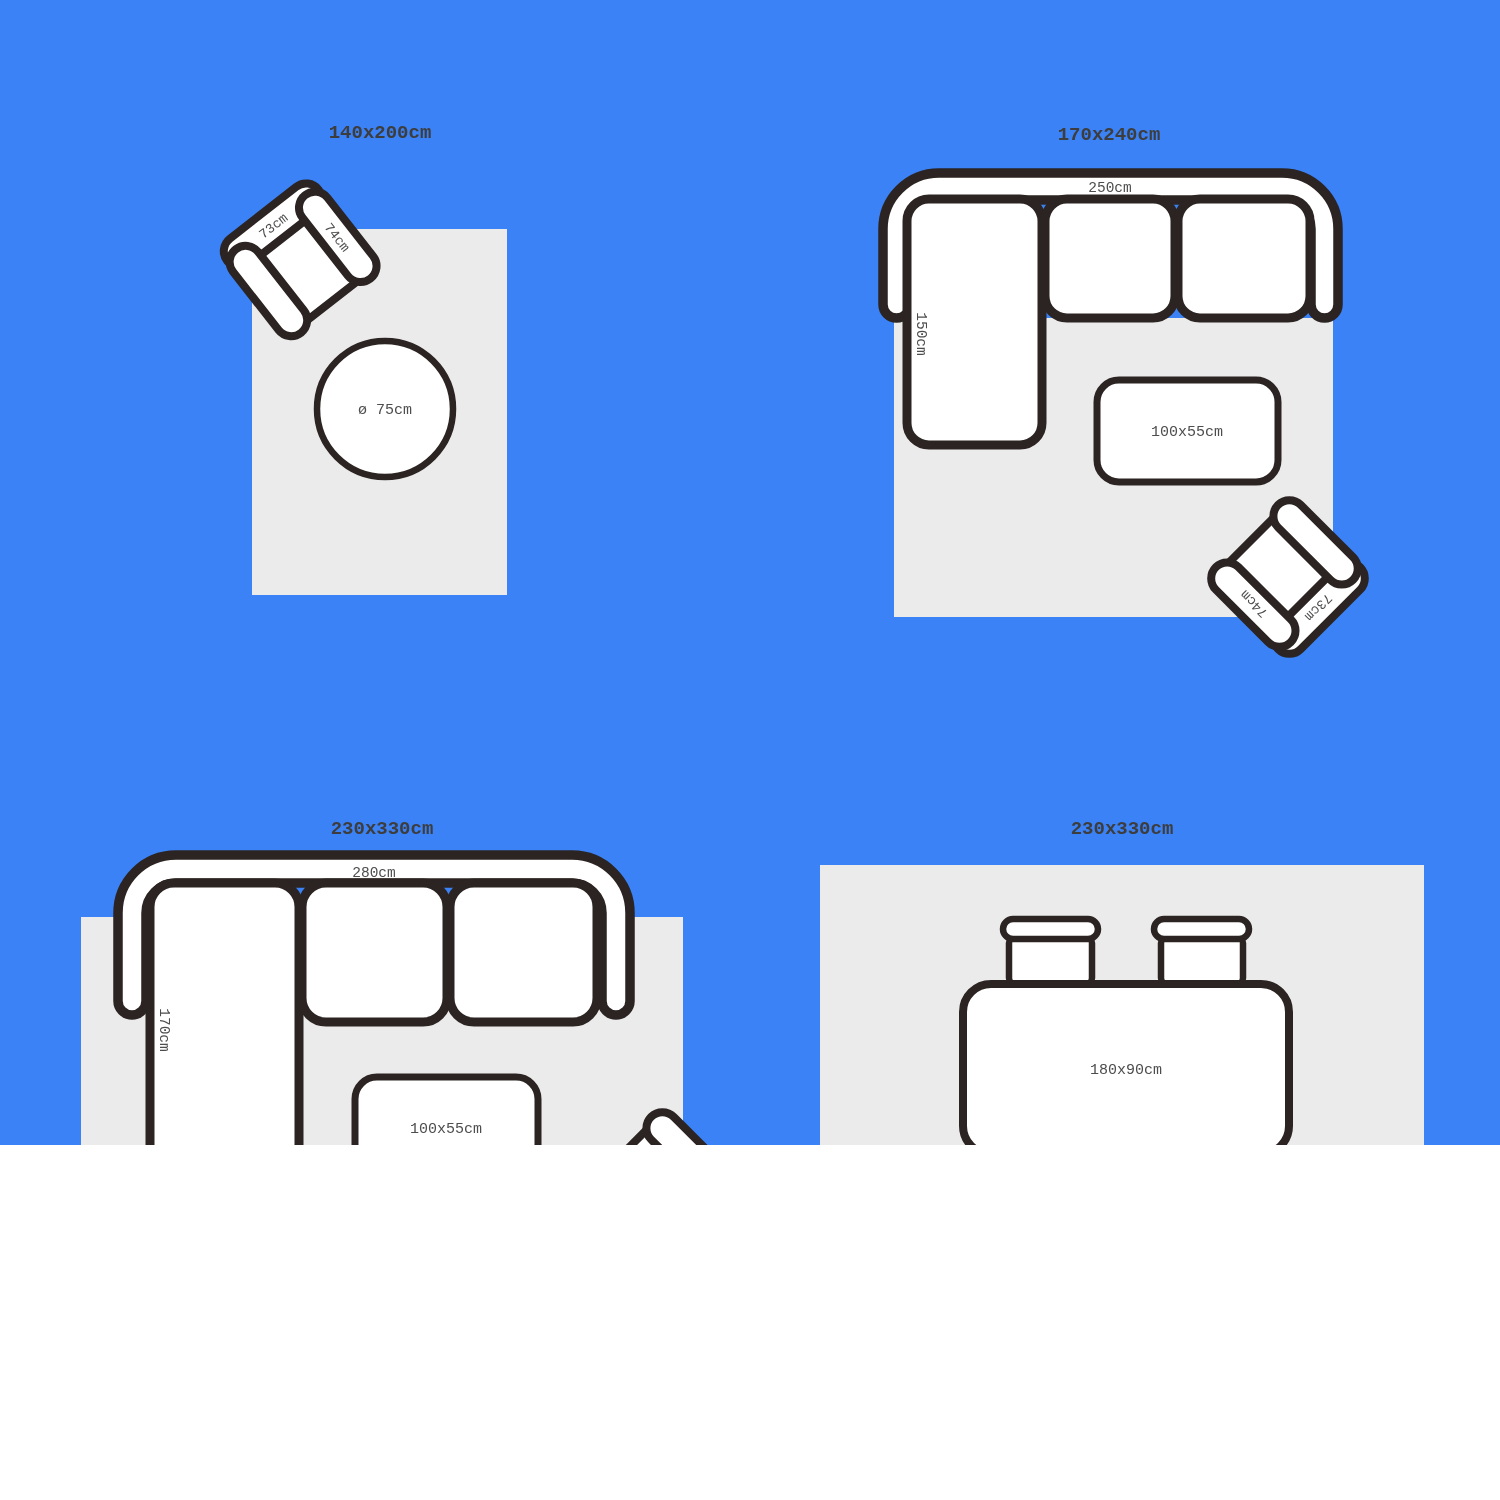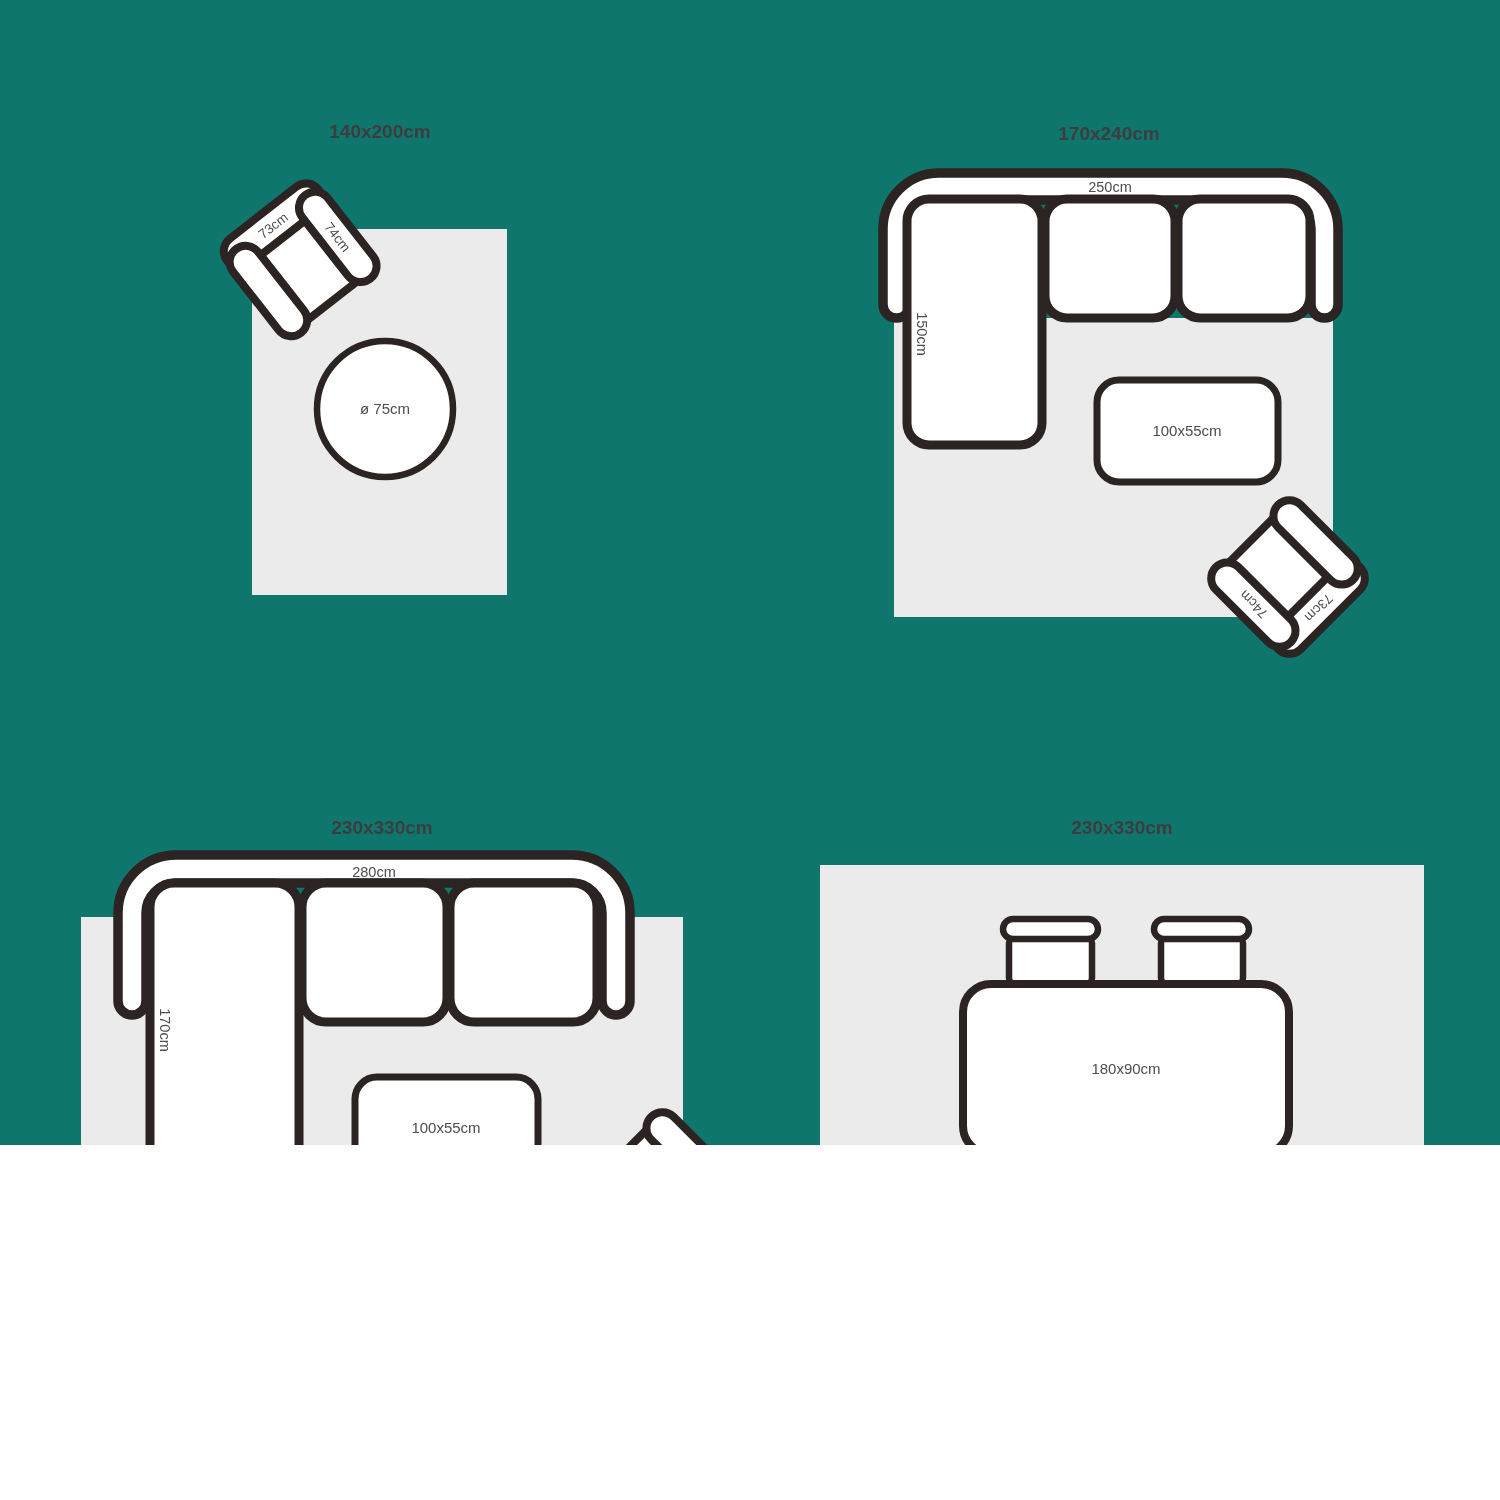--- a/index.html
+++ b/index.html
@@ -1,21 +1,21 @@
 <!DOCTYPE html>
 <html><head>
 <meta charset="utf-8">
 <style>
   html, body { margin: 0; padding: 0; background: #ffffff; }
   .canvas {
     position: relative;
     width: 1500px;
     height: 1145px;
-    background: #0f766e;
-    font-family: Liberation Sans, sans-serif;
+    background: #3b82f6;
+    font-family: Liberation Mono, monospace;
   }
   svg { display: block; }
   .rug { fill: #ebebeb; stroke: none; }
   .furn { fill: #ffffff; stroke: #2b2422; }
   .rail { stroke-width: 9.5; stroke-linejoin: round; }
   .cushion { stroke-width: 9; }
   .chair-part { stroke-width: 8; }
   .coffee { stroke-width: 7; }
   .dtable { stroke-width: 8; }
   .dchair { stroke-width: 6.5; }

